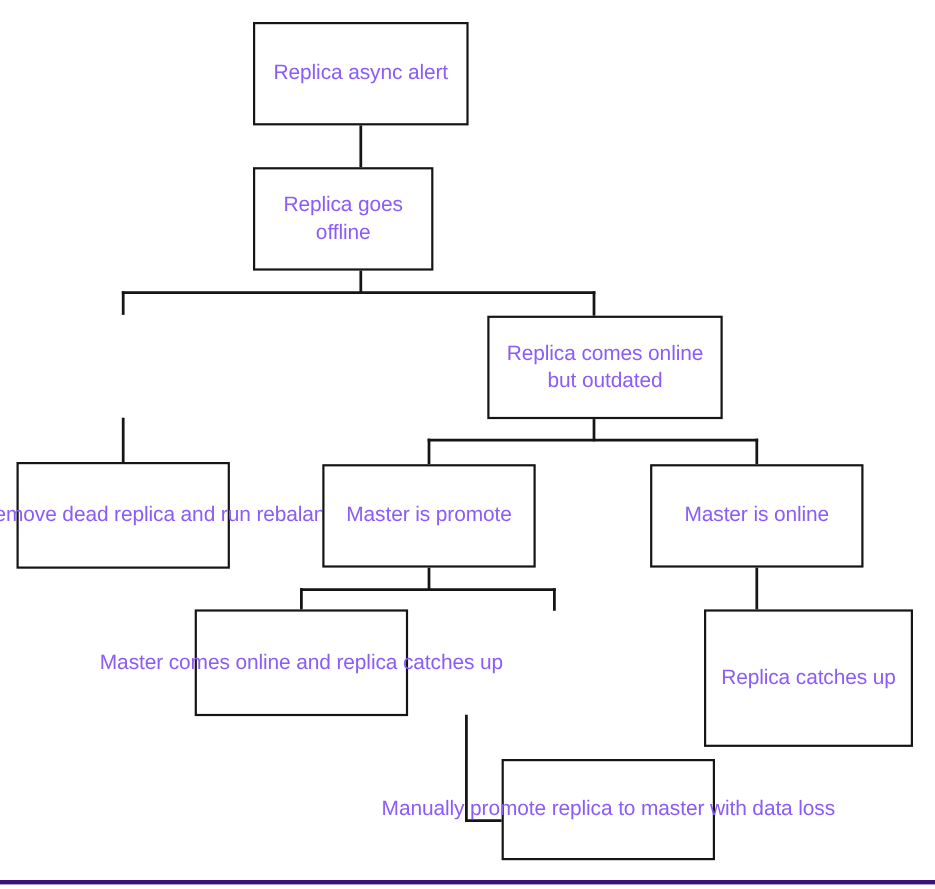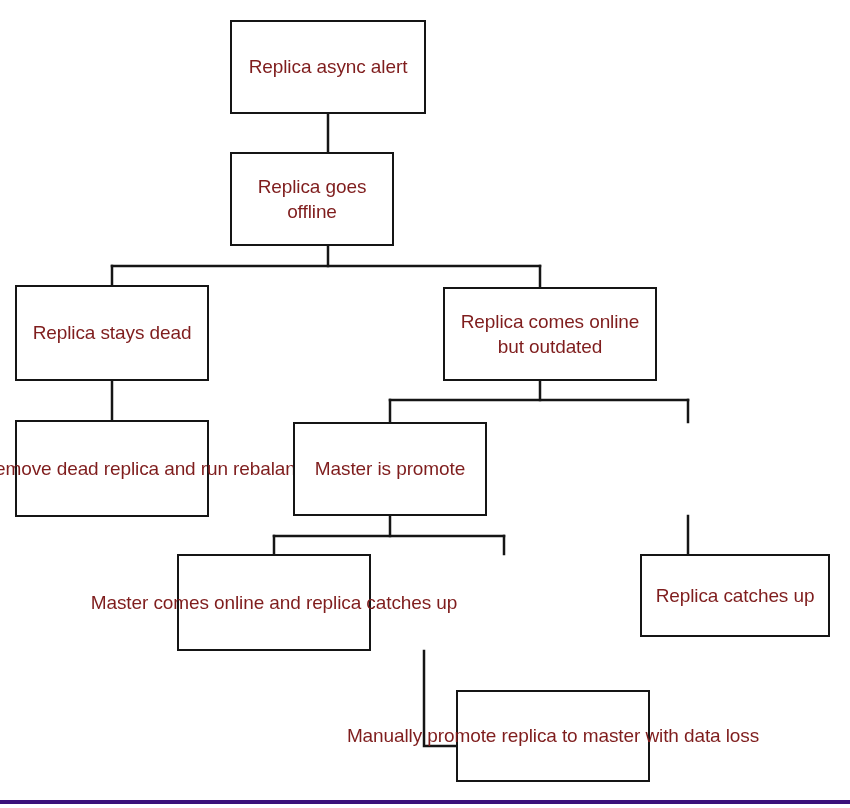--- a/index.html
+++ b/index.html
@@ -29,21 +29,21 @@
   }
   .node {
     position: absolute;
     box-sizing: border-box;
     background: #ffffff;
     border: 2.5px solid #151515;
     display: flex;
     align-items: center;
     justify-content: center;
     text-align: center;
-    color: #7f1d1d;
+    color: #8b5cf6;
     font-size: 19px;
     line-height: 1.32;
     letter-spacing: -0.1px;
     white-space: pre-line;
     padding: 0 2px;
   }
   .node-overflow {
     white-space: nowrap;
     overflow: visible;
   }
@@ -88,47 +88,47 @@
   </svg>
 
   <div class="node" style="left:230px; top:20px; width:196px; height:94px;">
     <span>Replica async alert</span>
   </div>
 
   <div class="node" style="left:230px; top:152px; width:164px; height:94px;">
     <span>Replica goes offline</span>
   </div>
 
-  <div class="node" style="left:15px; top:285px; width:194px; height:96px;">
-    <span>Replica stays dead</span>
-  </div>
 
   <div class="node" style="left:443px; top:287px; width:214px; height:94px;">
     <span>Replica comes online
 but outdated</span>
   </div>
 
   <div class="node node-overflow" style="left:15px; top:420px; width:194px; height:97px;">
     <span>Manually remove dead
 replica and run
 rebalance</span>
   </div>
 
   <div class="node" style="left:293px; top:422px; width:194px; height:94px;">
     <span>Master is promote</span>
   </div>
 
+  <div class="node" style="left:591px; top:422px; width:194px; height:94px;">
+    <span>Master is online</span>
+  </div>
 
   <div class="node node-overflow" style="left:177px; top:554px; width:194px; height:97px;">
     <span>Master comes online
 and replica catches up</span>
   </div>
 
 
-  <div class="node" style="left:640px; top:554px; width:190px; height:83px;">
+  <div class="node" style="left:640px; top:554px; width:190px; height:125px;">
     <span>Replica catches up</span>
   </div>
 
   <div class="node node-overflow" style="left:456px; top:690px; width:194px; height:92px;">
     <span>Manually promote
 replica to master with
 data loss</span>
   </div>
 
   <div class="footer-rule" style="top:800px; background:#3b1079;"></div>

